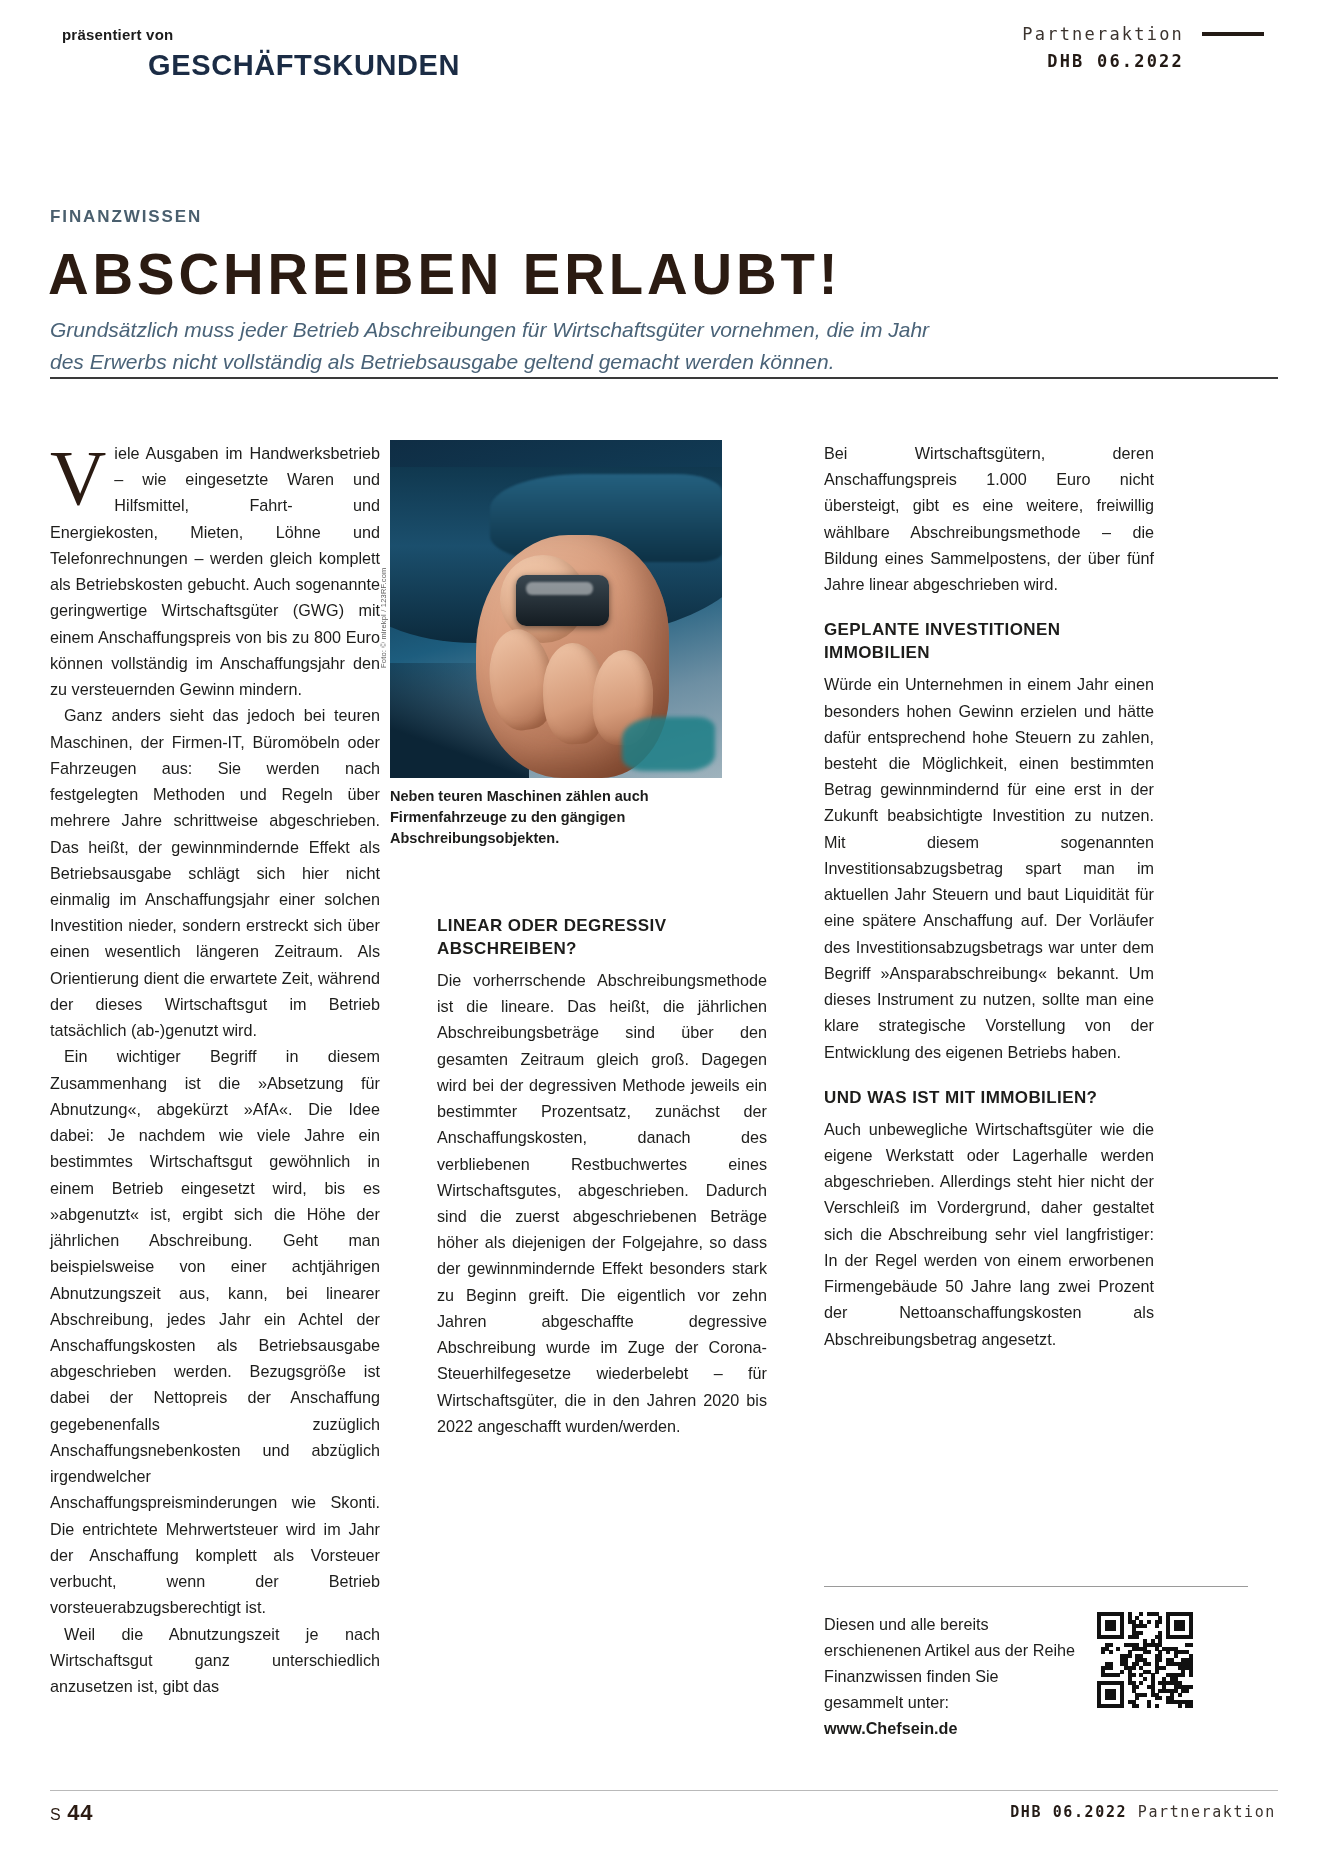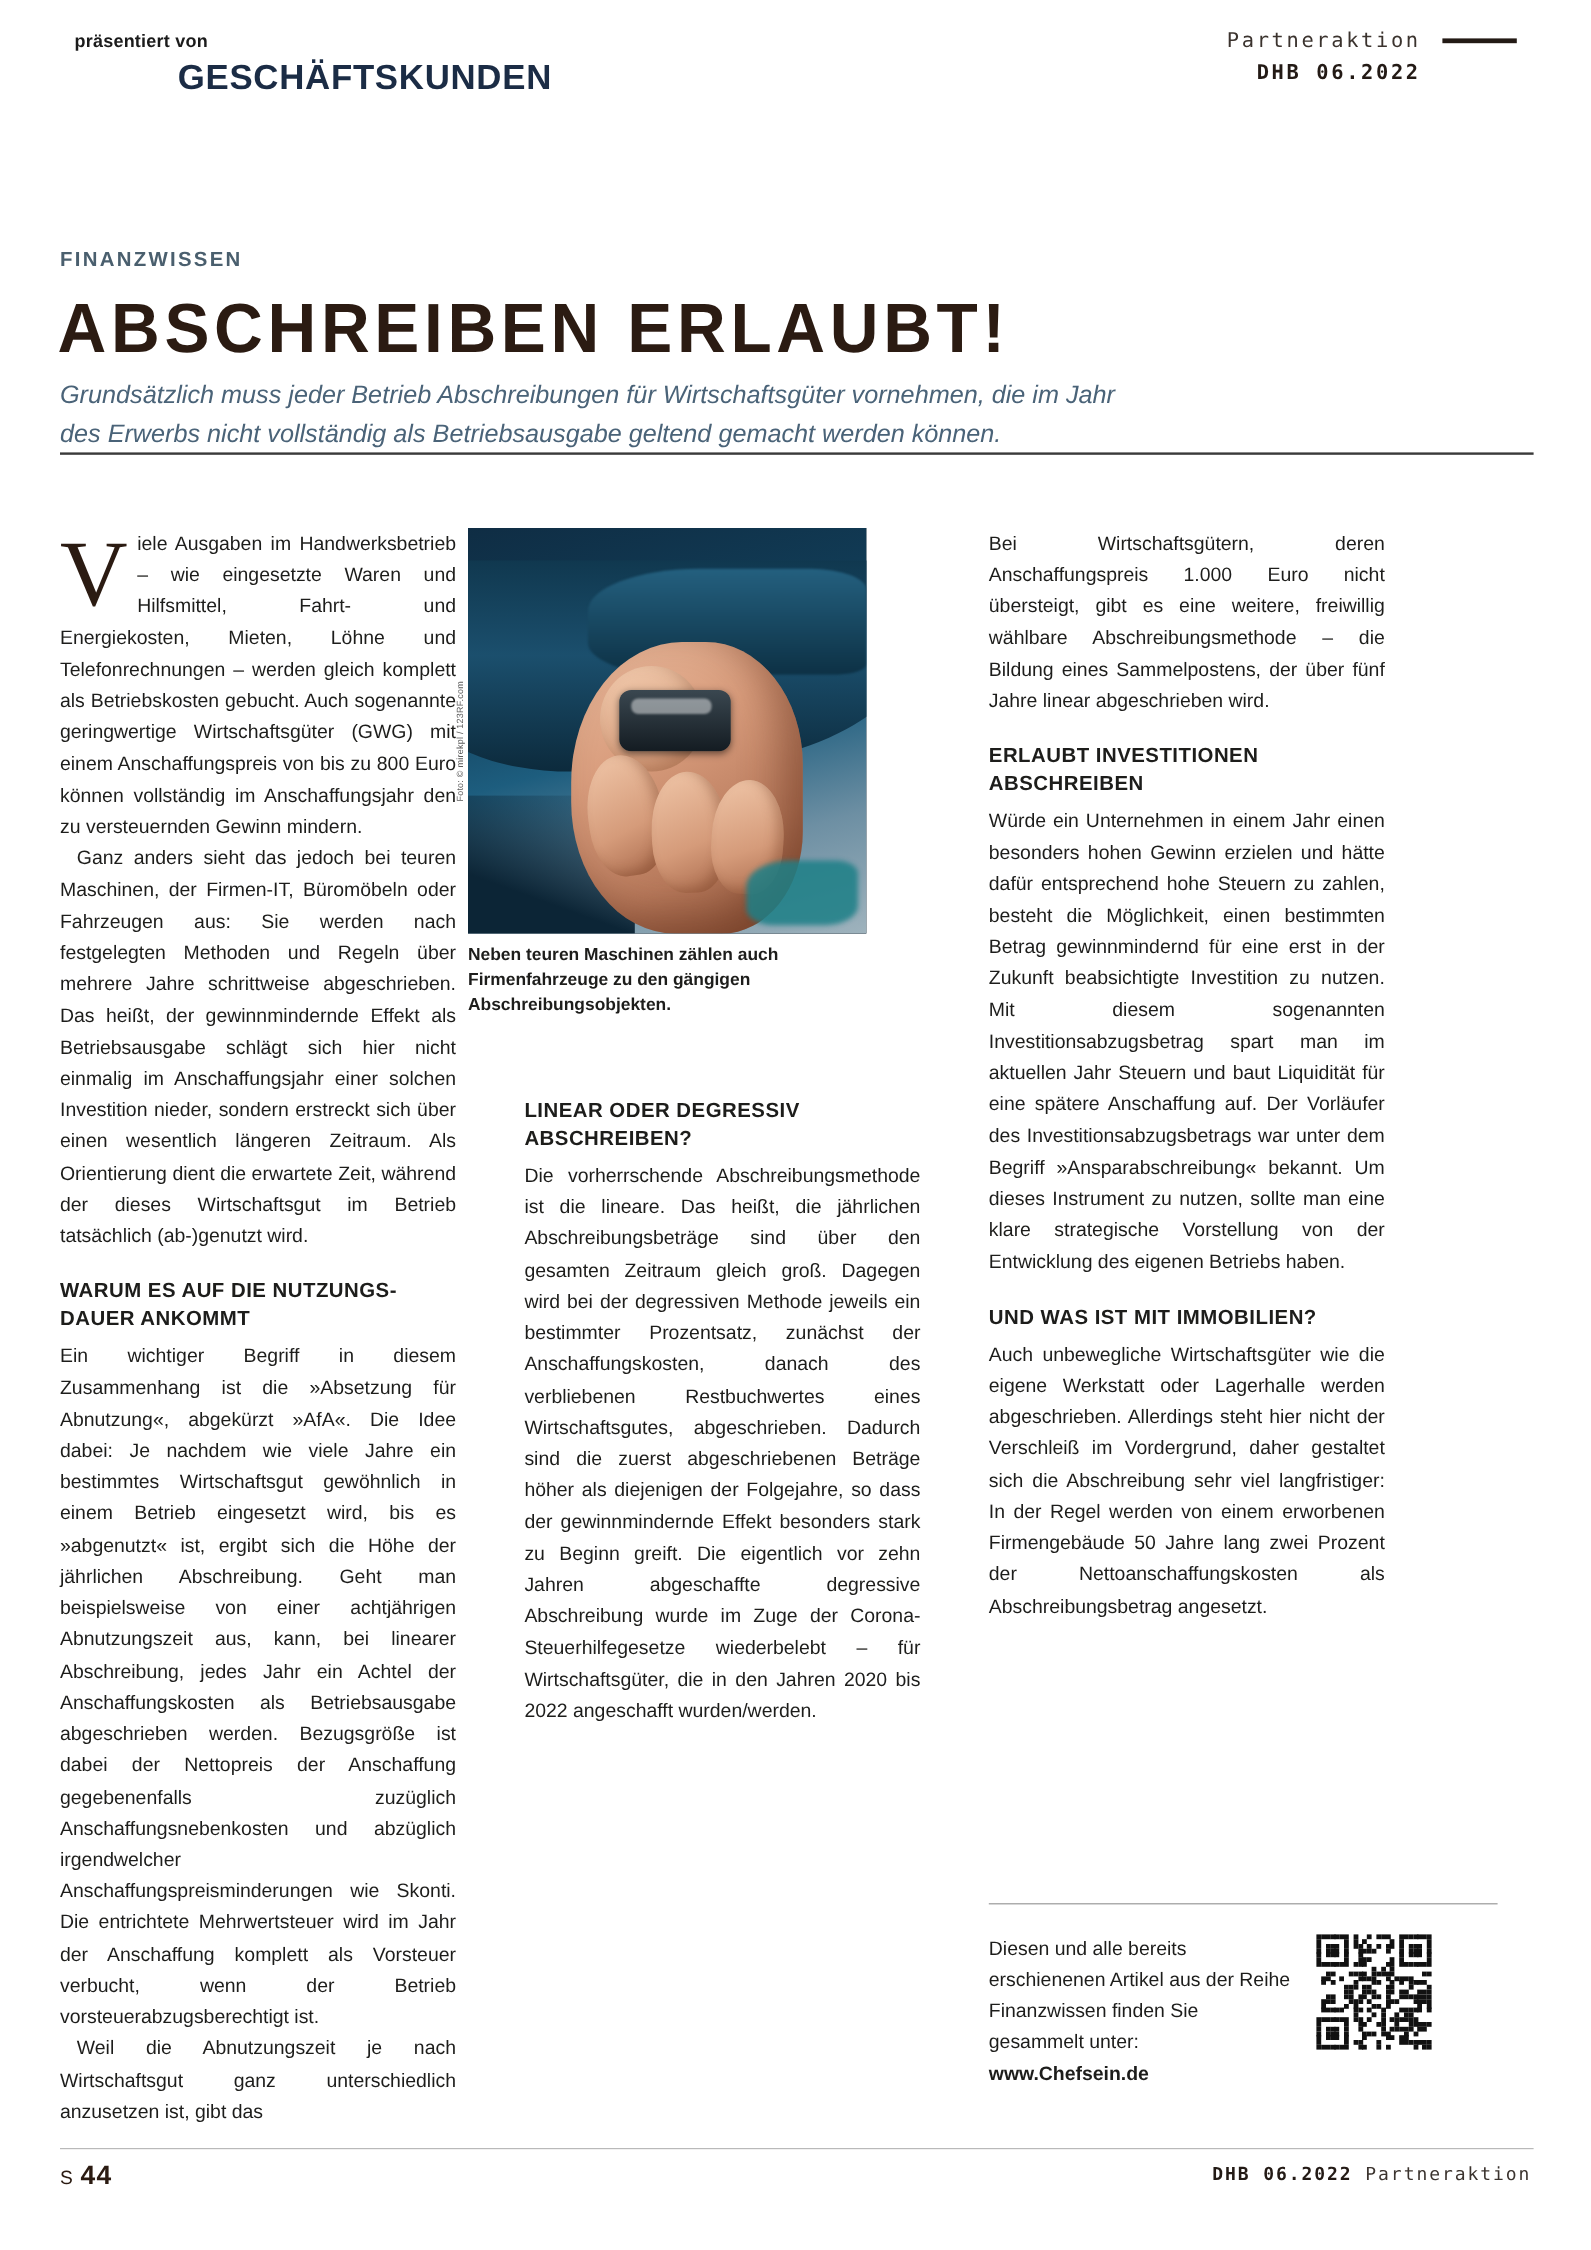--- a/index.html
+++ b/index.html
@@ -419,33 +419,32 @@
     <div class="finger f2"></div>
     <div class="finger f3"></div>
     <div class="teal"></div>
   </div>
   <div class="photo-credit">Foto: © mirekpl / 123RF.com</div>
   <div class="caption">Neben teuren Maschinen zählen auch Firmenfahrzeuge zu den gängigen Abschreibungsobjekten.</div>
 
   <div class="col col1">
     <p class="dropcap-para">Viele Ausgaben im Handwerksbetrieb – wie eingesetzte Waren und Hilfsmittel, Fahrt- und Energiekosten, Mieten, Löhne und Telefonrechnungen – werden gleich komplett als Betriebskosten gebucht. Auch sogenannte geringwertige Wirtschaftsgüter (GWG) mit einem Anschaffungspreis von bis zu 800 Euro können vollständig im Anschaffungsjahr den zu versteuernden Gewinn mindern.</p>
     <p>Ganz anders sieht das jedoch bei teuren Maschinen, der Firmen-IT, Büromöbeln oder Fahrzeugen aus: Sie werden nach festgelegten Methoden und Regeln über mehrere Jahre schrittweise abgeschrieben. Das heißt, der gewinnmindernde Effekt als Betriebsausgabe schlägt sich hier nicht einmalig im Anschaffungsjahr einer solchen Investition nieder, sondern erstreckt sich über einen wesentlich längeren Zeitraum. Als Orientierung dient die erwartete Zeit, während der dieses Wirtschaftsgut im Betrieb tatsächlich (ab-)genutzt wird.</p>
-    <div class="subhead">WARUM ES AUF DIE NUTZUNGS-DAUER ANKOMMT</div>
     <p>Ein wichtiger Begriff in diesem Zusammenhang ist die »Absetzung für Abnutzung«, abgekürzt »AfA«. Die Idee dabei: Je nachdem wie viele Jahre ein bestimmtes Wirtschaftsgut gewöhnlich in einem Betrieb eingesetzt wird, bis es »abgenutzt« ist, ergibt sich die Höhe der jährlichen Abschreibung. Geht man beispielsweise von einer achtjährigen Abnutzungszeit aus, kann, bei linearer Abschreibung, jedes Jahr ein Achtel der Anschaffungskosten als Betriebsausgabe abgeschrieben werden. Bezugsgröße ist dabei der Nettopreis der Anschaffung gegebenenfalls zuzüglich Anschaffungsnebenkosten und abzüglich irgendwelcher Anschaffungspreisminderungen wie Skonti. Die entrichtete Mehrwertsteuer wird im Jahr der Anschaffung komplett als Vorsteuer verbucht, wenn der Betrieb vorsteuerabzugsberechtigt ist.</p>
     <p>Weil die Abnutzungszeit je nach Wirtschaftsgut ganz unterschiedlich anzusetzen ist, gibt das</p>
   </div>
 
   <div class="col col2">
     <div class="subhead">LINEAR ODER DEGRESSIV ABSCHREIBEN?</div>
     <p>Die vorherrschende Abschreibungsmethode ist die lineare. Das heißt, die jährlichen Abschreibungsbeträge sind über den gesamten Zeitraum gleich groß. Dagegen wird bei der degressiven Methode jeweils ein bestimmter Prozentsatz, zunächst der Anschaffungskosten, danach des verbliebenen Restbuchwertes eines Wirtschaftsgutes, abgeschrieben. Dadurch sind die zuerst abgeschriebenen Beträge höher als diejenigen der Folgejahre, so dass der gewinnmindernde Effekt besonders stark zu Beginn greift. Die eigentlich vor zehn Jahren abgeschaffte degressive Abschreibung wurde im Zuge der Corona-Steuerhilfegesetze wiederbelebt – für Wirtschaftsgüter, die in den Jahren 2020 bis 2022 angeschafft wurden/werden.</p>
   </div>
 
   <div class="col col3">
     <p>Bei Wirtschaftsgütern, deren Anschaffungspreis 1.000 Euro nicht übersteigt, gibt es eine weitere, freiwillig wählbare Abschreibungsmethode – die Bildung eines Sammelpostens, der über fünf Jahre linear abgeschrieben wird.</p>
-    <div class="subhead">ERLAUBT INVESTITIONEN ABSCHREIBEN</div>
+    <div class="subhead">GEPLANTE INVESTITIONEN IMMOBILIEN</div>
     <p>Würde ein Unternehmen in einem Jahr einen besonders hohen Gewinn erzielen und hätte dafür entsprechend hohe Steuern zu zahlen, besteht die Möglichkeit, einen bestimmten Betrag gewinnmindernd für eine erst in der Zukunft beabsichtigte Investition zu nutzen. Mit diesem sogenannten Investitionsabzugsbetrag spart man im aktuellen Jahr Steuern und baut Liquidität für eine spätere Anschaffung auf. Der Vorläufer des Investitionsabzugsbetrags war unter dem Begriff »Ansparabschreibung« bekannt. Um dieses Instrument zu nutzen, sollte man eine klare strategische Vorstellung von der Entwicklung des eigenen Betriebs haben.</p>
     <div class="subhead">UND WAS IST MIT IMMOBILIEN?</div>
     <p>Auch unbewegliche Wirtschaftsgüter wie die eigene Werkstatt oder Lagerhalle werden abgeschrieben. Allerdings steht hier nicht der Verschleiß im Vordergrund, daher gestaltet sich die Abschreibung sehr viel langfristiger: In der Regel werden von einem erworbenen Firmengebäude 50 Jahre lang zwei Prozent der Nettoanschaffungskosten als Abschreibungsbetrag angesetzt.</p>
   </div>
 
   <div class="rule-qr"></div>
   <div class="qr-block">
     <div class="qr-text">
       <span>Diesen und alle bereits erschienenen Artikel aus der Reihe Finanzwissen finden Sie gesammelt unter: </span><b>www.Chefsein.de</b>
     </div>

